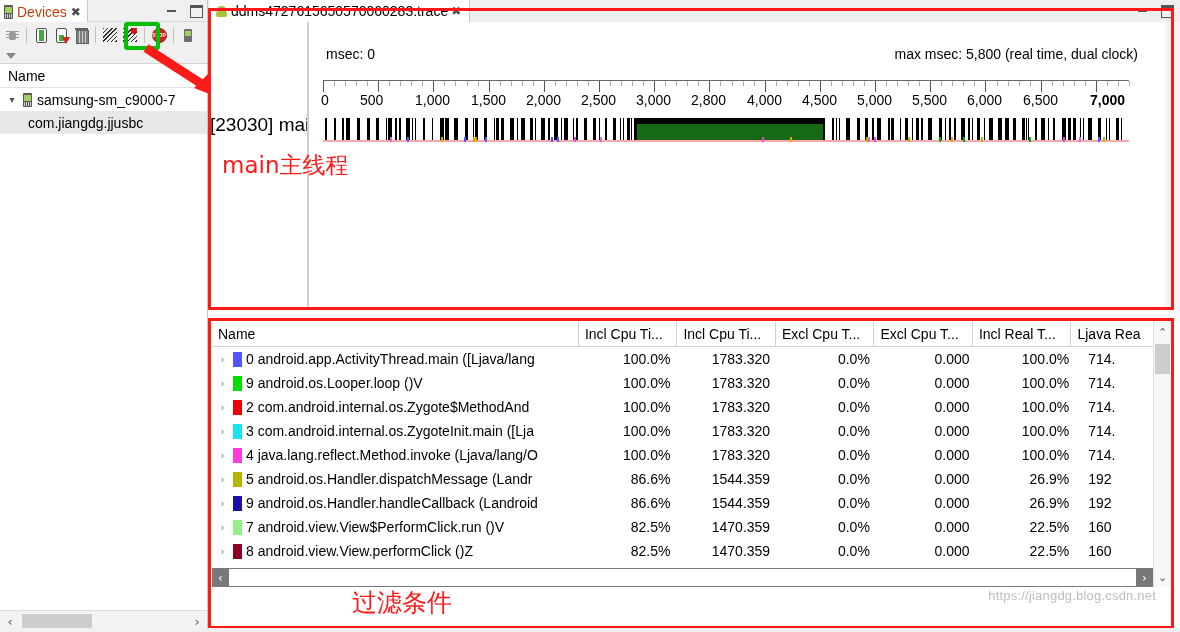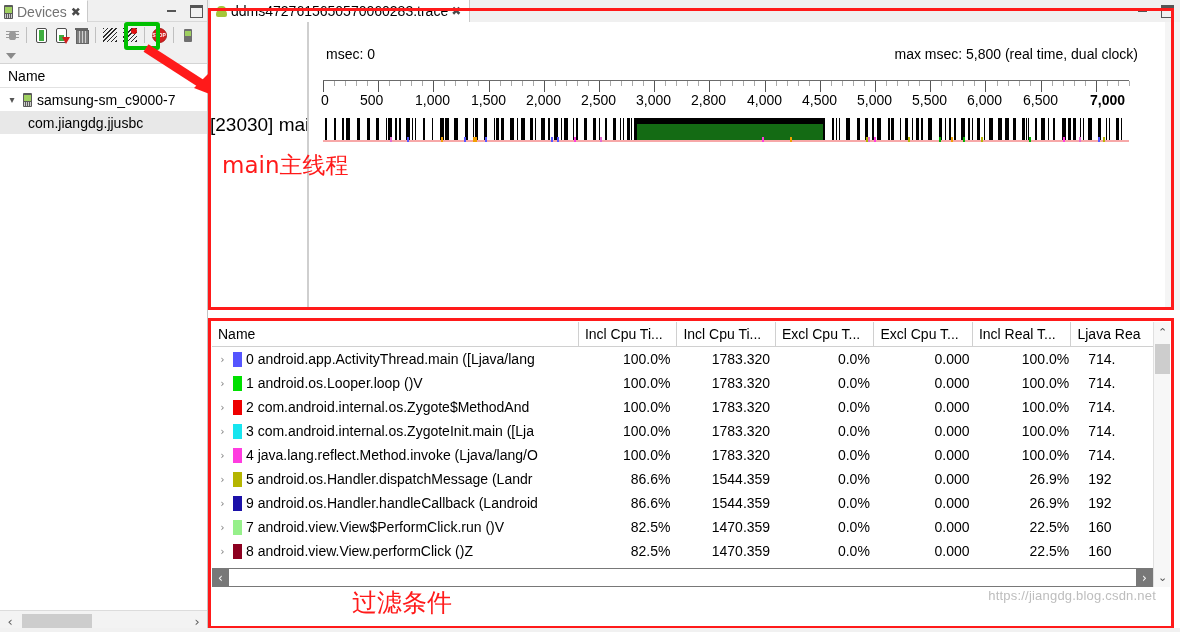--- a/index.html
+++ b/index.html
@@ -25,21 +25,21 @@
     border-bottom: 1px solid #d8d8d8;
   }
   #devices-tab {
     position: absolute; left: 0; top: 0; height: 22px;
     display: flex; align-items: center; gap: 4px;
     padding: 0 6px 0 4px;
     background: #ffffff;
     border-right: 1px solid #c9c9c9;
     border-top: 1px solid #ffffff;
   }
-  #devices-tab .tab-label { font-size: 14px; color: #737373; }
+  #devices-tab .tab-label { font-size: 14px; color: #c2410c; }
   .phone-icon {
     width: 9px; height: 14px; position: relative; display: inline-block;
     background: #5a5a5a; border-radius: 1px;
   }
   .phone-icon::after {
     content: ""; position: absolute; left: 1px; top: 2px;
     width: 7px; height: 6px; background: #9fd060;
   }
   .phone-icon::before {
     content: ""; position: absolute; left: 1px; bottom: 1px;
@@ -634,21 +634,21 @@
           <div class="cell-num">1783.320</div>
           <div class="cell-num">0.0%</div>
           <div class="cell-num">0.000</div>
           <div class="cell-num">100.0%</div>
           <div class="cell-num last">714.</div>
         </div>
         <div class="trow">
           <div class="cell-name">
             <span class="row-twisty">›</span>
             <span class="swatch" style="background: rgb(0, 224, 0);"></span>
-            <span>1 android.os.Looper.loop ()V</span>
+            <span>9 android.os.Looper.loop ()V</span>
           </div>
           <div class="cell-num">100.0%</div>
           <div class="cell-num">1783.320</div>
           <div class="cell-num">0.0%</div>
           <div class="cell-num">0.000</div>
           <div class="cell-num">100.0%</div>
           <div class="cell-num last">714.</div>
         </div>
         <div class="trow">
           <div class="cell-name">

